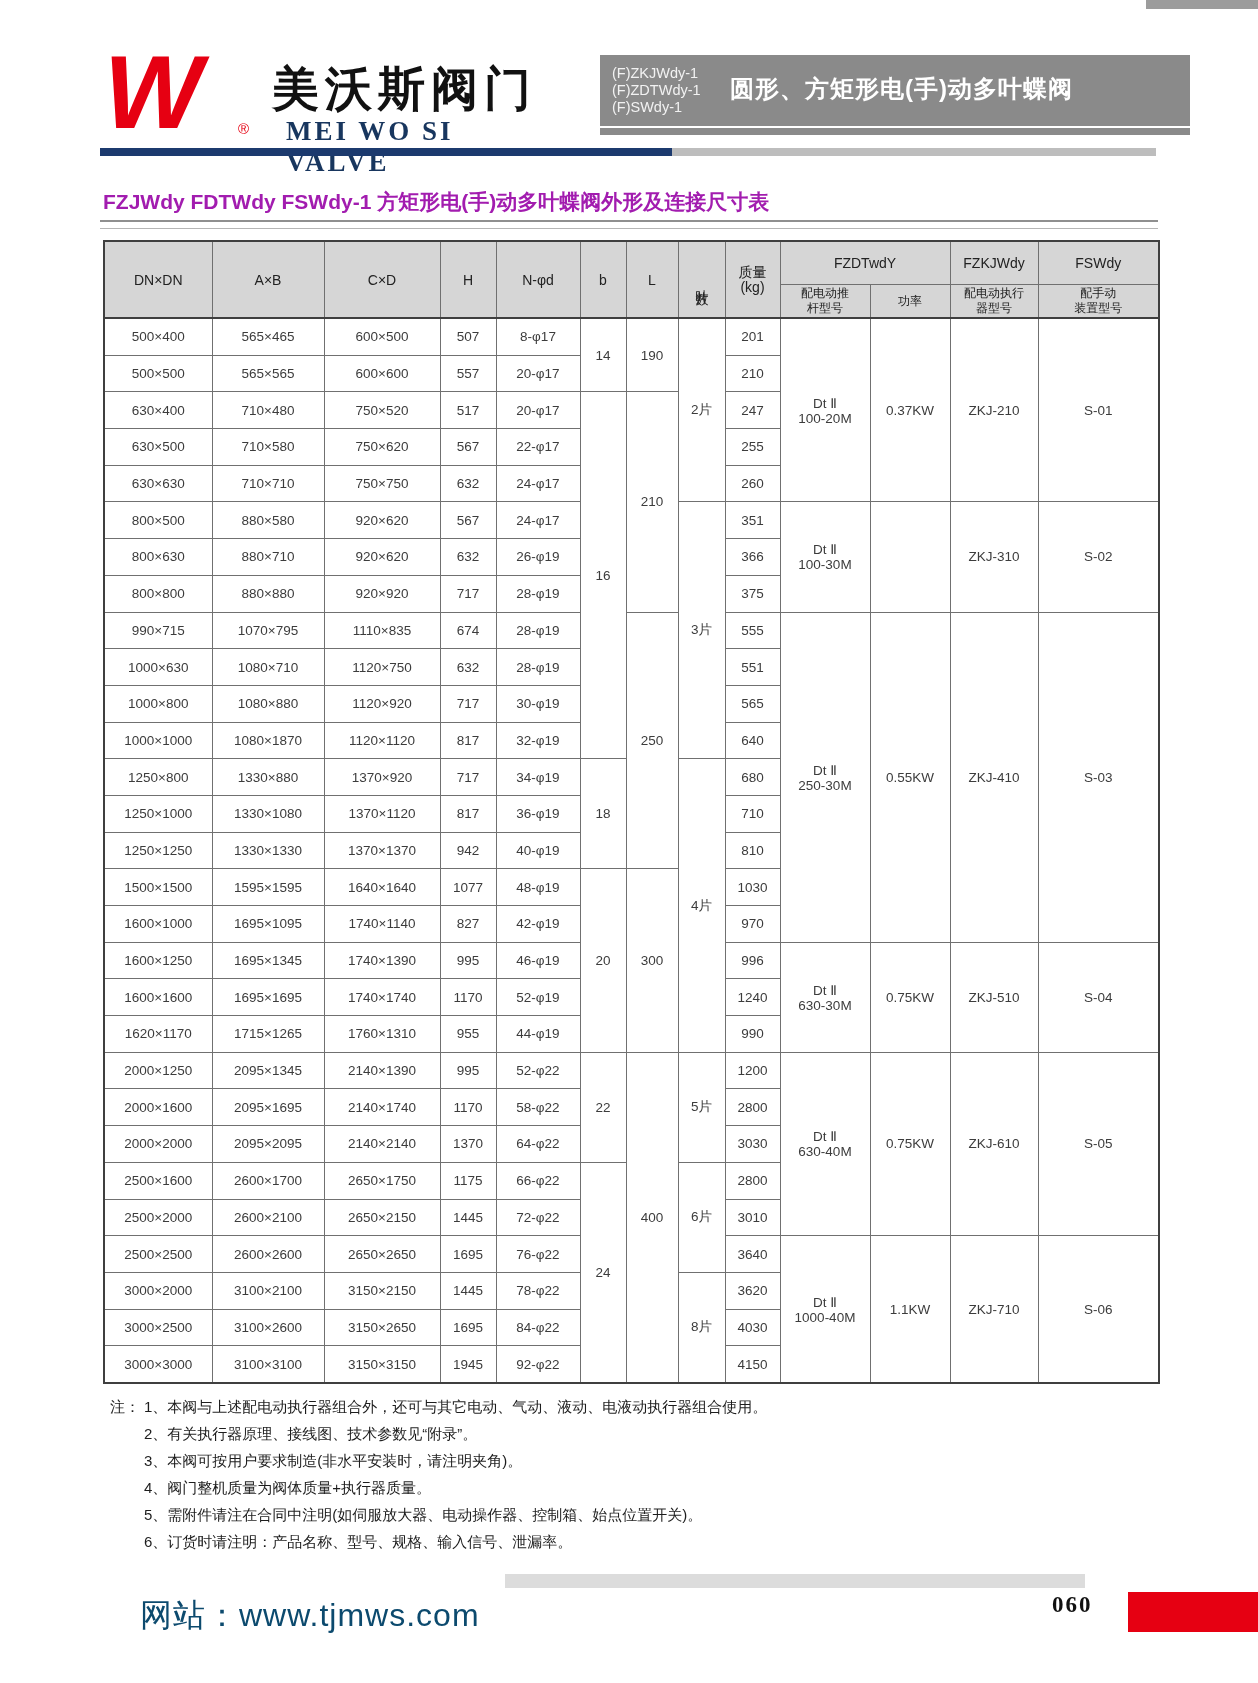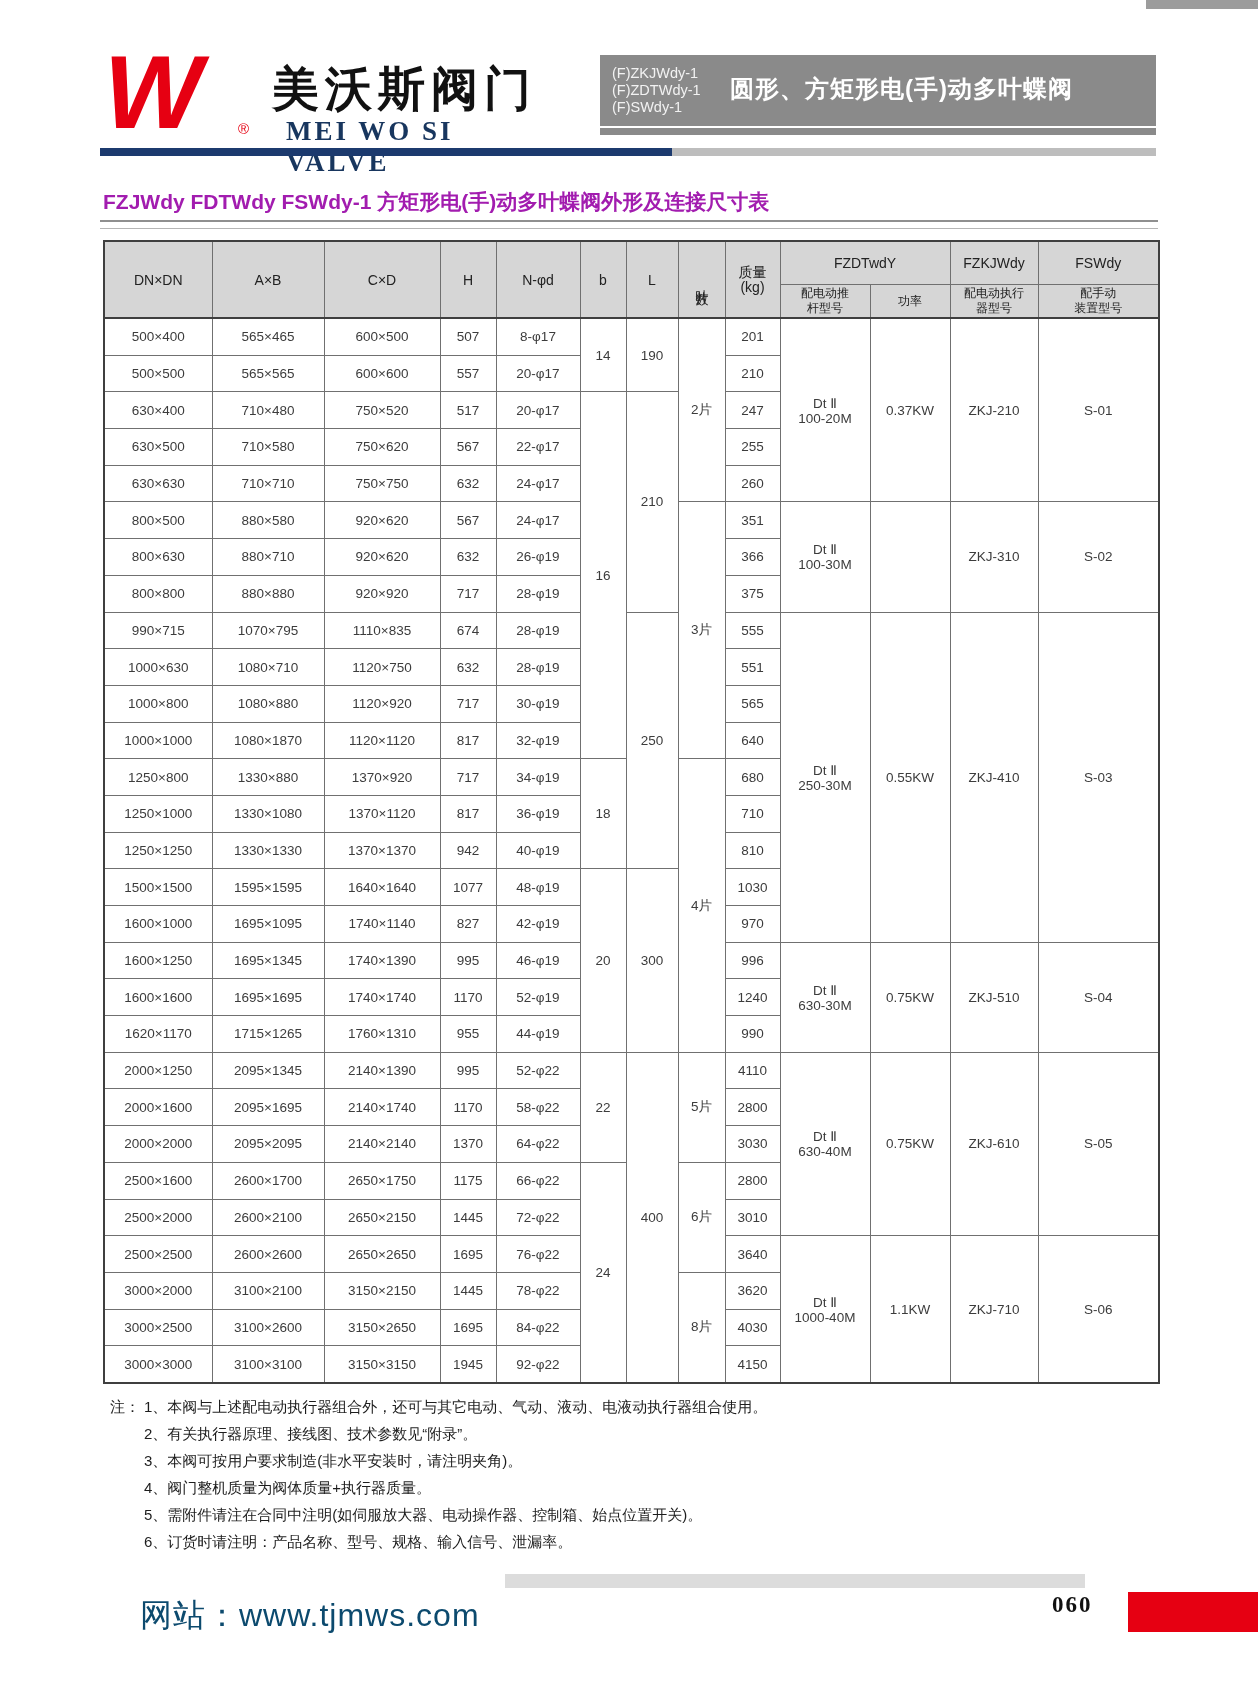--- a/index.html
+++ b/index.html
@@ -10,21 +10,21 @@
   
   .corner-strip{position:absolute;right:0;top:0;width:112px;height:9px;background:#9c9c9c;}
   .logo-block{position:absolute;left:100px;top:52px;width:440px;height:110px;}
   .w-mark{position:absolute;left:4px;top:-12px;font-size:104px;font-weight:900;font-style:italic;
           color:#e60012;letter-spacing:-6px;line-height:1;}
   .w-reg{position:absolute;left:138px;top:68px;font-size:15px;color:#e60012;font-style:normal;}
   .brand-cn{position:absolute;left:172px;top:6px;font-size:47px;font-weight:700;color:#111;
             letter-spacing:6px;font-family:"Liberation Serif",serif;}
   .brand-en{position:absolute;left:186px;top:64px;font-size:27px;color:#18365e;
             font-family:"Liberation Serif",serif;letter-spacing:3px;font-weight:600;}
-  .banner{position:absolute;left:600px;top:55px;width:556px;height:80px;background:#8a8a8a;}
+  .banner{position:absolute;left:600px;top:55px;width:556px;height:80px;background:#8a8a8a;padding-left:34px;}
   .banner-codes{position:absolute;left:12px;top:10px;font-size:14.5px;line-height:17px;color:#f2f2f2;}
   .banner-title{position:absolute;left:130px;top:18px;font-size:24px;font-weight:700;color:#ffffff;
                 letter-spacing:1px;}
   .banner-underline{position:absolute;left:0;bottom:7px;width:100%;height:2px;background:#ffffff;}
   .divider{position:absolute;top:148px;left:100px;width:1056px;height:8px;background:#bdbdbd;}
   .divider-blue{position:absolute;left:0;top:0;width:572px;height:8px;background:#1c3a6e;}
   
   .table-title{position:absolute;left:103px;top:188px;font-size:21px;font-weight:700;color:#a21caf;}
   .rule1{position:absolute;left:100px;top:220px;width:1058px;height:2px;background:#8f8f8f;}
   .rule2{position:absolute;left:100px;top:228px;width:1058px;height:1px;background:#b5b5b5;}
@@ -323,21 +323,21 @@
       </tr>
       <tr>
         <td>2000×1250</td>
         <td>2095×1345</td>
         <td>2140×1390</td>
         <td>995</td>
         <td>52-φ22</td>
         <td rowspan="3">22</td>
         <td rowspan="9">400</td>
         <td rowspan="3">5片</td>
-        <td>4110</td>
+        <td>1200</td>
         <td rowspan="5">Dt Ⅱ<br>630-40M</td>
         <td rowspan="5">0.75KW</td>
         <td rowspan="5">ZKJ-610</td>
         <td rowspan="5">S-05</td>
       </tr>
       <tr>
         <td>2000×1600</td>
         <td>2095×1695</td>
         <td>2140×1740</td>
         <td>1170</td>

